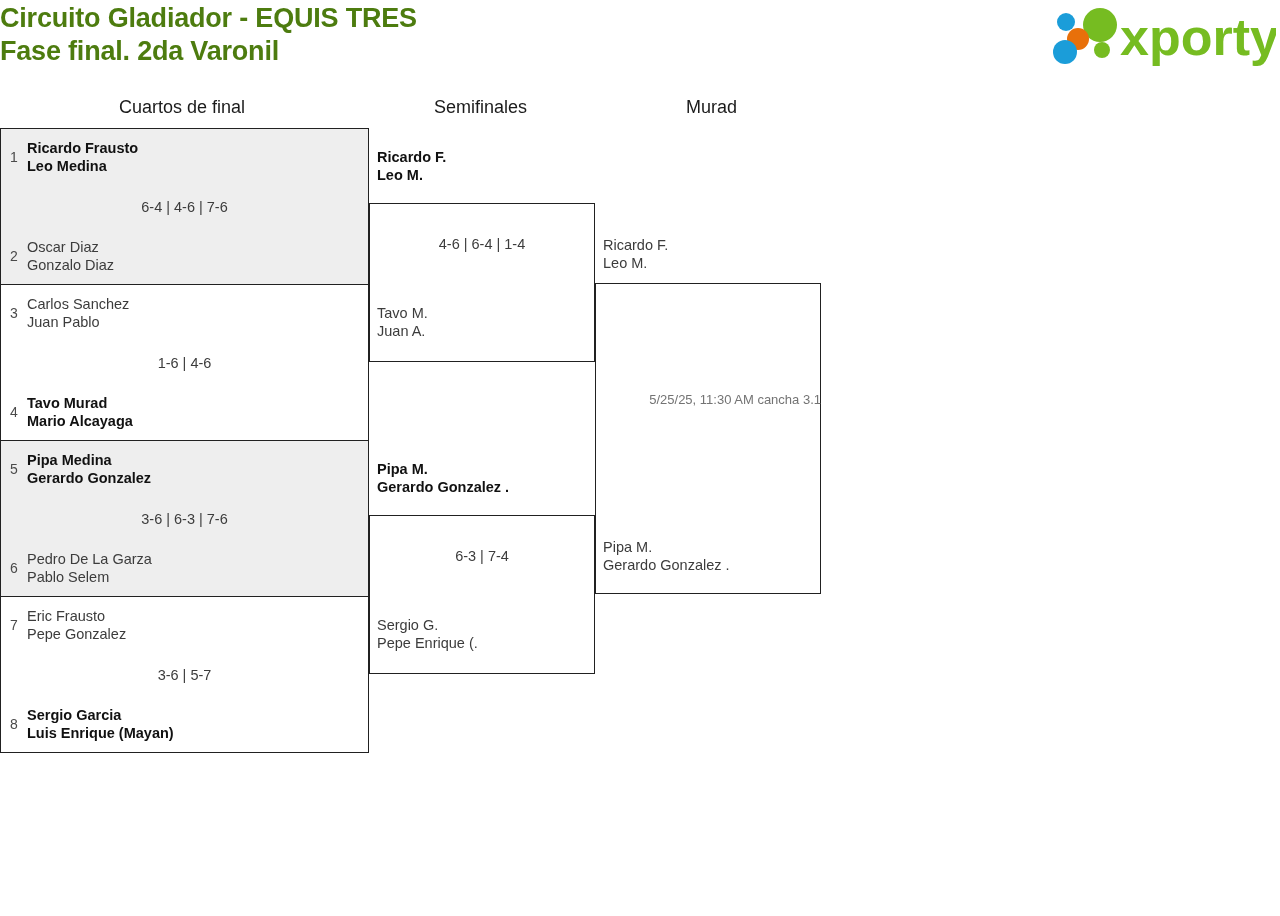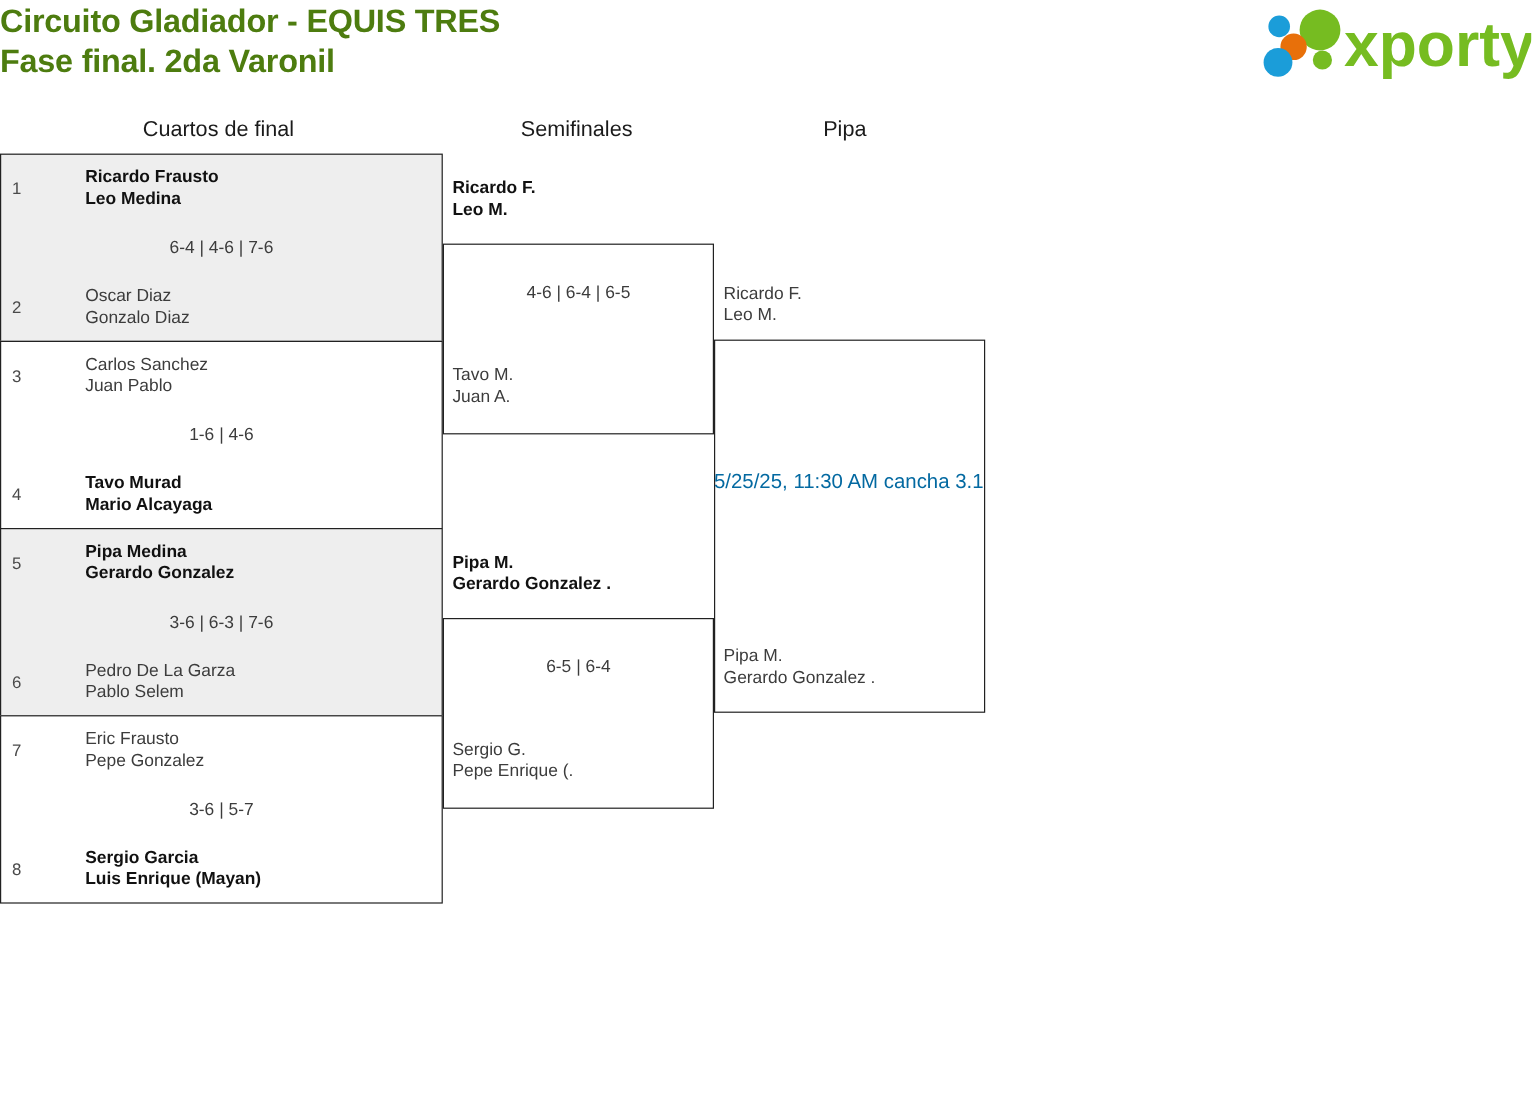--- a/index.html
+++ b/index.html
@@ -86,21 +86,20 @@
     text-align: center;
     font-size: 14px;
     color: #4a4a4a;
     flex: none;
   }
   .team {
     font-size: 14.5px;
     line-height: 1.26;
     color: #3c3c3c;
     white-space: pre-line;
-    margin-left: 44px;
   }
   .team.winner {
     font-weight: bold;
     color: #111111;
   }
   .qf-score {
     position: absolute;
     left: 0;
     width: 100%;
     text-align: center;
@@ -130,23 +129,23 @@
   }
   .round-score {
     position: absolute;
     font-size: 14.5px;
     color: #3c3c3c;
     text-align: center;
     white-space: nowrap;
   }
   .round-meta {
     position: absolute;
-    font-size: 17px;
-    color: #0369a1;
-    text-align: left;
+    font-size: 13px;
+    color: #737373;
+    text-align: right;
     white-space: nowrap;
   }
 </style>
 </head>
 <body>
 
 <div id="header">
   <div id="tournament-title">Circuito Gladiador - EQUIS TRES
 Fase final. 2da Varonil</div>
 
@@ -157,21 +156,21 @@
       <circle cx="30" cy="33" r="11" fill="#e8700a"></circle>
       <circle cx="54" cy="44" r="8" fill="#76bc21"></circle>
       <circle cx="17" cy="46" r="12" fill="#1b9dd9"></circle>
       <text x="72" y="49" font-family="Liberation Sans, sans-serif" font-size="52" font-weight="bold" fill="#76bc21">xporty</text>
     </svg>
   </div>
 </div>
 
 <div class="round-header" id="round-header-qf">Cuartos de final</div>
 <div class="round-header" id="round-header-sf">Semifinales</div>
-<div class="round-header" id="round-header-f">Pipa</div>
+<div class="round-header" id="round-header-f">Murad</div>
 
 <div id="bracket">
 
   <div class="qf-match shaded" style="top:128px;height:157px;">
     <div class="qf-row top">
       <span class="seed">1</span>
       <span class="team winner">Ricardo Frausto
 Leo Medina</span>
     </div>
     <div class="qf-score">6-4 | 4-6 | 7-6</div>
@@ -222,27 +221,27 @@
       <span class="team winner">Sergio Garcia
 Luis Enrique (Mayan)</span>
     </div>
   </div>
 
   <div class="bracket-box" style="left:369px;top:203px;width:226px;height:159px;"></div>
   <div class="bracket-box" style="left:369px;top:515px;width:226px;height:159px;"></div>
 
   <div class="round-entry winner" style="left:377px;top:148px;">Ricardo F.
 Leo M.</div>
-  <div class="round-score" style="left:369px;top:236px;width:226px;">4-6 | 6-4 | 6-5</div>
+  <div class="round-score" style="left:369px;top:236px;width:226px;">4-6 | 6-4 | 1-4</div>
   <div class="round-entry" style="left:377px;top:304px;">Tavo M.
 Juan A.</div>
 
   <div class="round-entry winner" style="left:377px;top:460px;">Pipa M.
 Gerardo Gonzalez .</div>
-  <div class="round-score" style="left:369px;top:548px;width:226px;">6-5 | 6-4</div>
+  <div class="round-score" style="left:369px;top:548px;width:226px;">6-3 | 7-4</div>
   <div class="round-entry" style="left:377px;top:616px;">Sergio G.
 Pepe Enrique (.</div>
 
   <div class="bracket-box" style="left:595px;top:283px;width:226px;height:311px;"></div>
 
   <div class="round-entry" style="left:603px;top:236px;">Ricardo F.
 Leo M.</div>
   <div class="round-meta" style="left:595px;top:392px;width:226px;">5/25/25, 11:30 AM cancha 3.1</div>
   <div class="round-entry" style="left:603px;top:538px;">Pipa M.
 Gerardo Gonzalez .</div>

